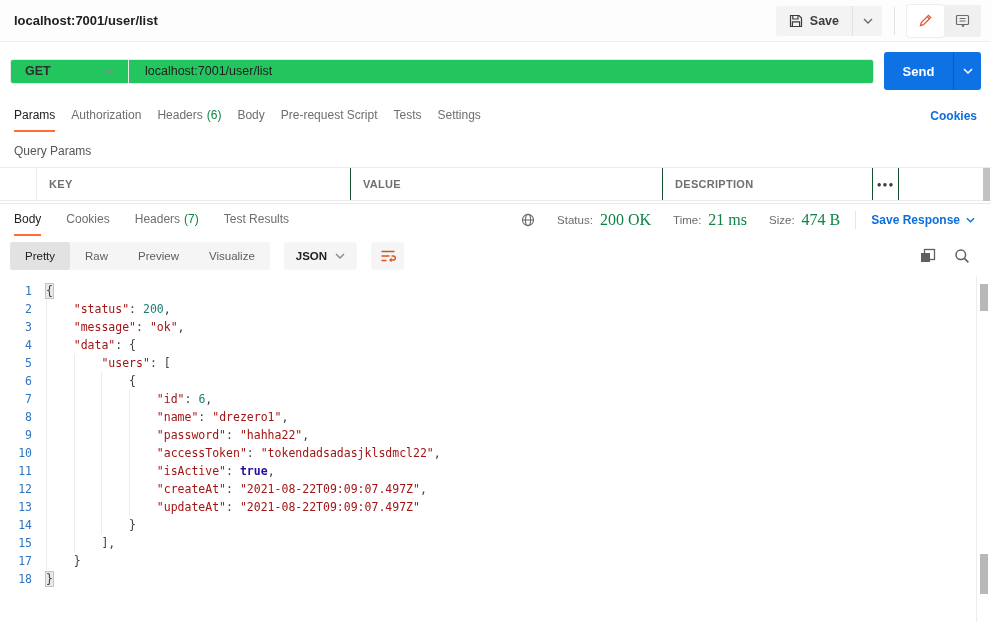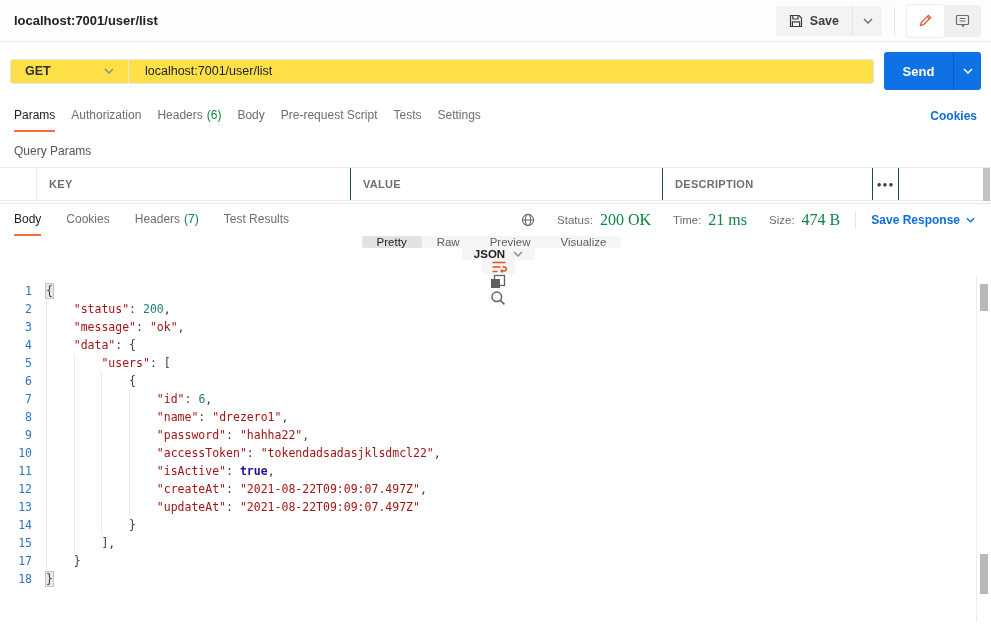--- a/index.html
+++ b/index.html
@@ -20,21 +20,21 @@
     border-radius:0 3px 3px 0; height:30px; width:30px; display:flex;
     align-items:center; justify-content:center; cursor:pointer; }
   .vdivider { width:1px; height:28px; background:#e3e3e3; margin:0 12px; }
   .icon-pair { background:#f0f0f0; border-radius:3px; display:flex; padding:0; height:32px; }
   .icon-cell { width:37px; height:32px; display:flex; align-items:center;
     justify-content:center; border-radius:3px; cursor:pointer; }
   .icon-cell.active { background:#fff; box-shadow:0 0 0 1px #eee; }
 
   
   .request-row { height:58px; display:flex; align-items:center; gap:10px; padding:0 10px; }
-  .url-box { flex:1; height:25px; display:flex; background:#fde047;
+  .url-box { flex:1; height:25px; display:flex; background:#22c55e;
     border:1px solid #e8e8e8; border-radius:3px; overflow:hidden; }
   .method-select { width:118px; display:flex; align-items:center; justify-content:space-between;
     padding:0 14px; border-right:1px solid #e8e8e8; cursor:pointer; }
   .method-label { font-size:12.5px; font-weight:bold; color:#2e2e2e; }
   .url-input { flex:1; border:none; outline:none; background:transparent;
     font-size:12.5px; color:#212121; padding:0 16px; font-family:"Liberation Sans",sans-serif; }
   .send-group { display:flex; height:38px; }
   .send-btn { width:69px; background:#0e72e5; color:#fff; border:none;
     border-radius:3px 0 0 3px; font-size:13px; font-weight:bold; cursor:pointer; }
   .send-caret { width:28px; background:#0e72e5; border:none;
@@ -72,21 +72,21 @@
   .resp-tabs { display:flex; gap:25px; }
   .resp-meta { flex:1; display:flex; align-items:center; justify-content:flex-end; gap:7px; }
   .meta-label { font-size:11.5px; color:#6b6b6b; }
   .meta-value { font-size:16px; color:#0e8345;font-family:Liberation Serif, serif; }
   .meta-gap { width:8px; }
   .meta-div { width:1px; height:18px; background:#e6e6e6; margin:0 8px; }
   .save-resp { font-size:12px; font-weight:600; color:#0d6edb; display:flex;
     align-items:center; gap:6px; cursor:pointer; }
 
   
-  .resp-toolbar { height:40px; display:flex; align-items:center; padding:0 18px 0 10px;flex-direction:column; }
+  .resp-toolbar { height:40px; display:flex; align-items:center; padding:0 18px 0 10px; }
   .seg-control { display:flex; background:#f5f5f5; border-radius:3px; height:28px; }
   .seg { display:flex; align-items:center; padding:0 15px; font-size:11.5px;
     color:#5e5e5e; border-radius:3px; cursor:pointer; }
   .seg.active { background:#e2e2e2; color:#212121; }
   .fmt-select { display:flex; align-items:center; gap:8px; background:#f5f5f5;
     border-radius:3px; height:28px; padding:0 12px; margin-left:14px;
     font-size:11.5px; font-weight:600; color:#212121; cursor:pointer; }
   .wrap-btn { width:33px; height:28px; background:#f5f5f5; border-radius:3px;
     margin-left:14px; display:flex; align-items:center; justify-content:center; cursor:pointer; }
   .toolbar-spacer { flex:1; }

